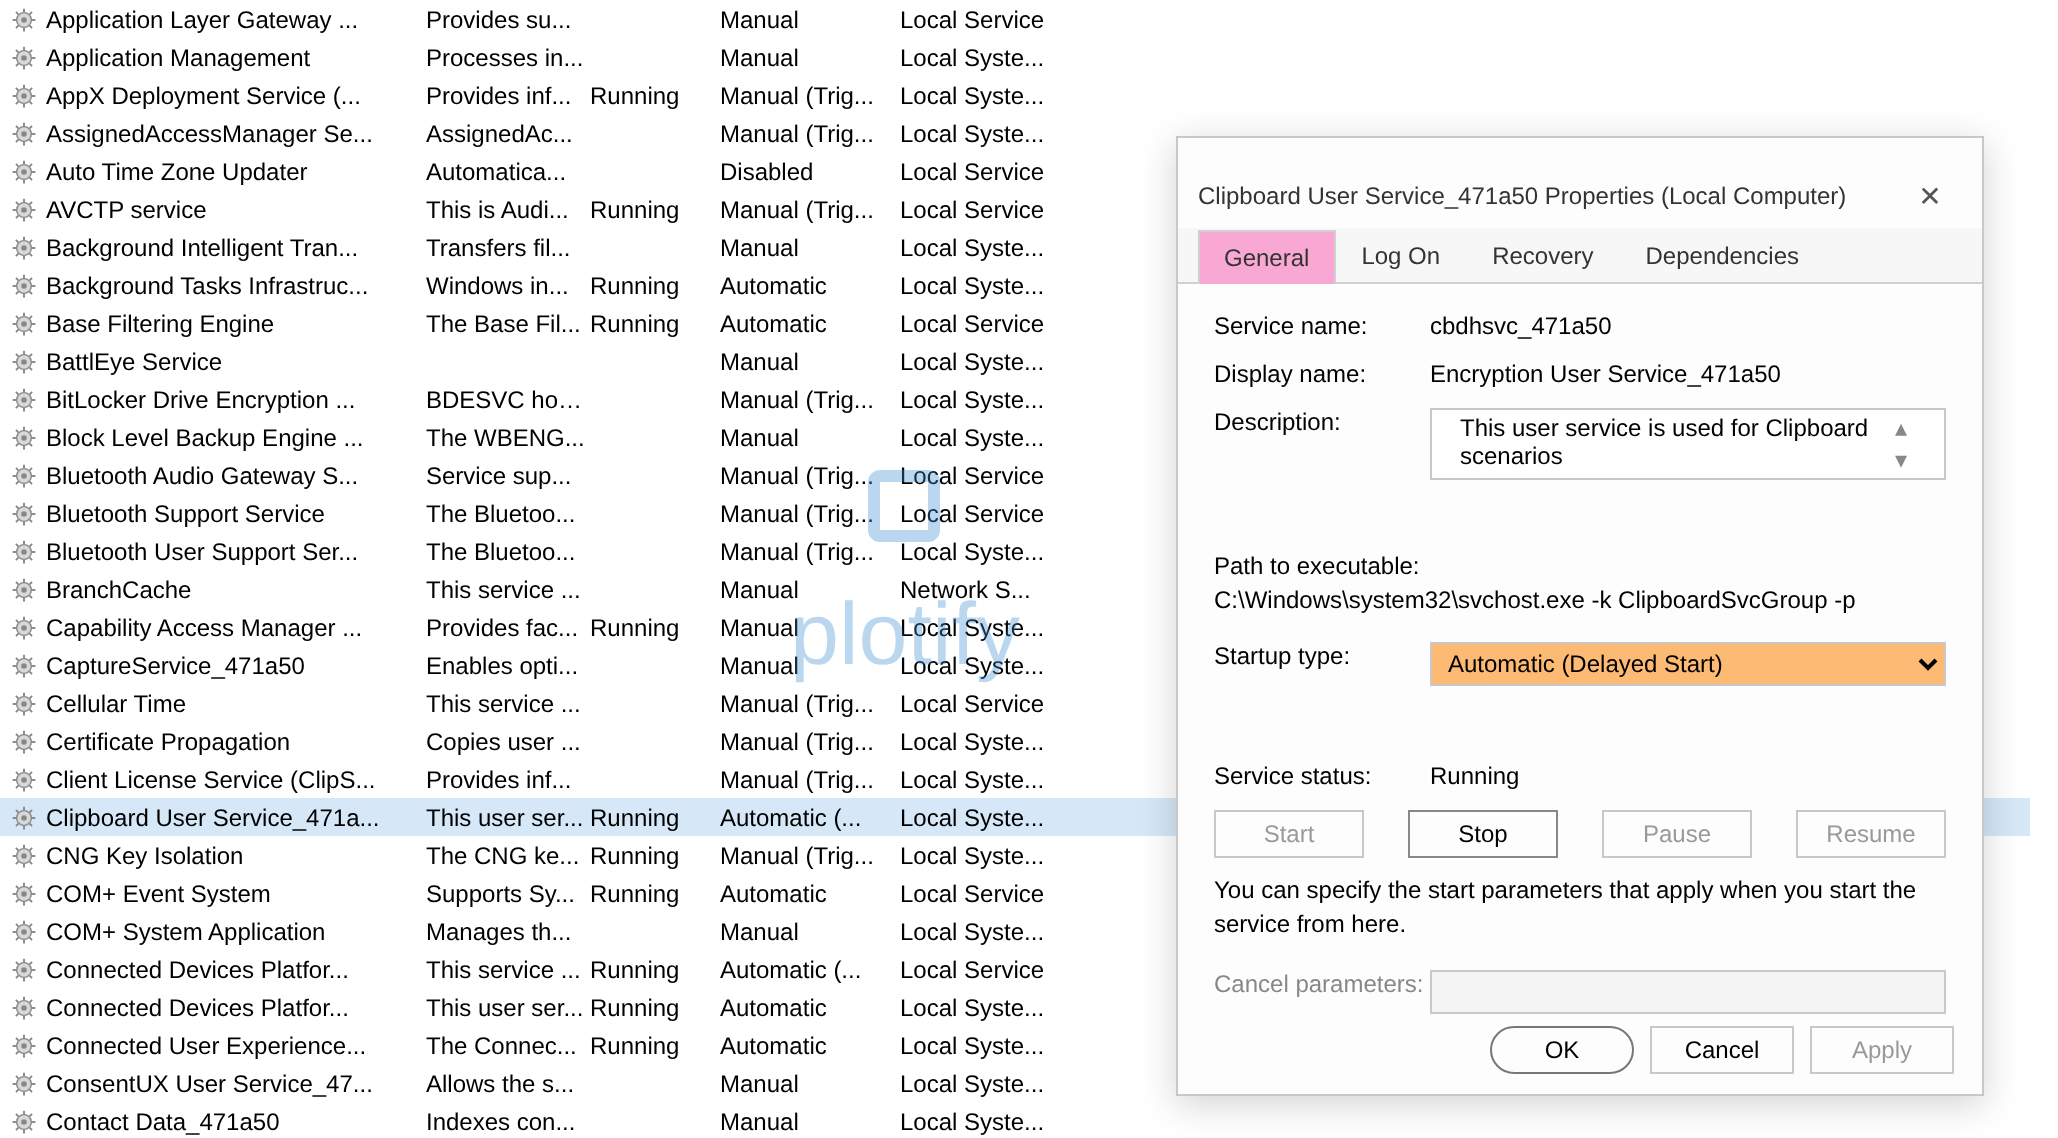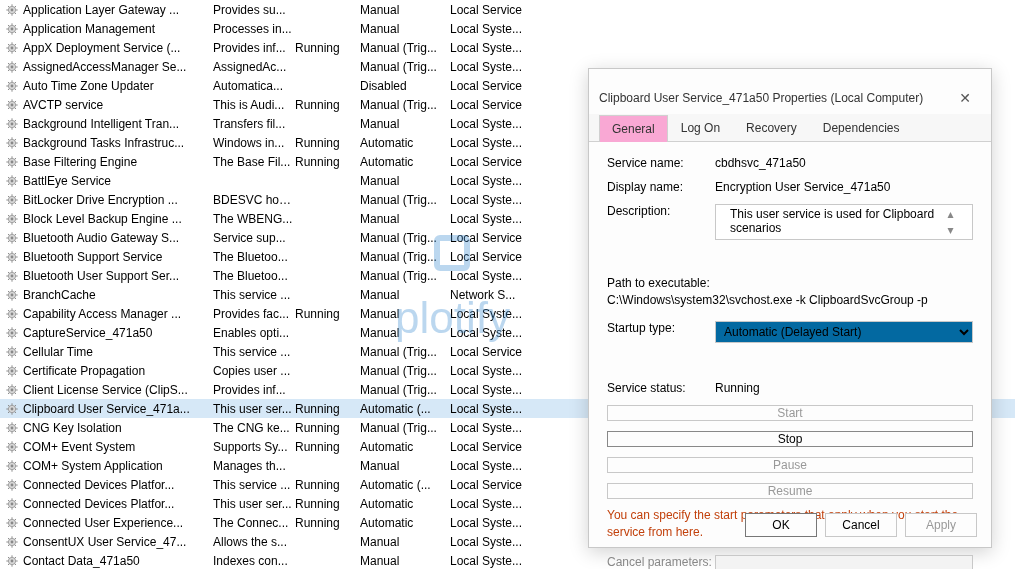--- a/index.html
+++ b/index.html
@@ -25,33 +25,33 @@
   .tab.active { background: #f9a8d4; border-color: #d0d0d0; position: relative; top: 1px; }
   
   .dialog-body { padding: 14px 18px; }
   .prop-row { display: flex; margin-bottom: 10px; align-items: flex-start; }
   .prop-label { width: 108px; color: #000; flex-shrink: 0; }
   .prop-value { flex: 1; }
   .desc-box { flex: 1; height: 36px; border: 1px solid #c8c8c8; padding: 2px 14px; background: #fff; display: flex; }
   .desc-text { flex: 1; overflow: hidden; }
   .desc-scroll { width: 15px; display: flex; flex-direction: column; justify-content: space-between; color: #888; align-items: center; }
   .path-block { margin-top: 6px; margin-bottom: 14px; }
-  .startup-select { width: 262px; height: 22px; border: 1px solid #c8c8c8; background: #0369a1; font-family: inherit; font-size: 12px; padding: 0 4px; }
+  .startup-select { width: 262px; height: 22px; border: 1px solid #c8c8c8; background: #fdba74; font-family: inherit; font-size: 12px; padding: 0 4px; }
   
-  .btn-row { display: flex; gap: 10px; margin-top: 8px; margin-bottom: 8px; flex-direction: column; }
+  .btn-row { display: flex; gap: 22px; margin-top: 8px; margin-bottom: 8px; }
   .svc-btn { flex: 1; height: 24px; border: 1px solid #c8c8c8; background: #fdfdfd; font-family: inherit; font-size: 12px; cursor: pointer; }
   .svc-btn:disabled { color: #999; }
   .svc-btn.active { border-color: #888; }
-  .note { font-size: 12px; color: #c2410c; line-height: 1.4; margin-bottom: 14px; }
+  .note { font-size: 12px; color: #000000; line-height: 1.4; margin-bottom: 14px; }
   .param-input { flex: 1; height: 22px; border: 1px solid #c8c8c8; background: #f3f3f3; }
   .param-label { color: #888; }
   
   .dialog-footer { position: absolute; bottom: 10px; right: 14px; display: flex; gap: 8px; }
   .dlg-btn { width: 72px; height: 24px; border: 1px solid #c8c8c8; background: #fdfdfd; font-family: inherit; font-size: 12px; cursor: pointer; }
-  .dlg-btn.primary { border-color: #777; }
+  .dlg-btn.primary { border-color: #777; border-radius: 12px; }
   .dlg-btn.muted { color: #999; }
 
   .watermark { position: absolute; top: 235px; left: 395px; font-size: 44px; font-weight: 400; color: rgba(60,140,210,0.35); pointer-events: none; font-family: Arial, sans-serif; display: flex; align-items: center; gap:22px;flex-direction:column; }
   .wm-sq { width: 36px; height: 36px; border: 6px solid rgba(60,140,210,0.35); border-radius: 6px; display:inline-block; }
 </style>
 </head>
 <body>
 
 <div class="services-list" id="services-list">
     <div class="row">

